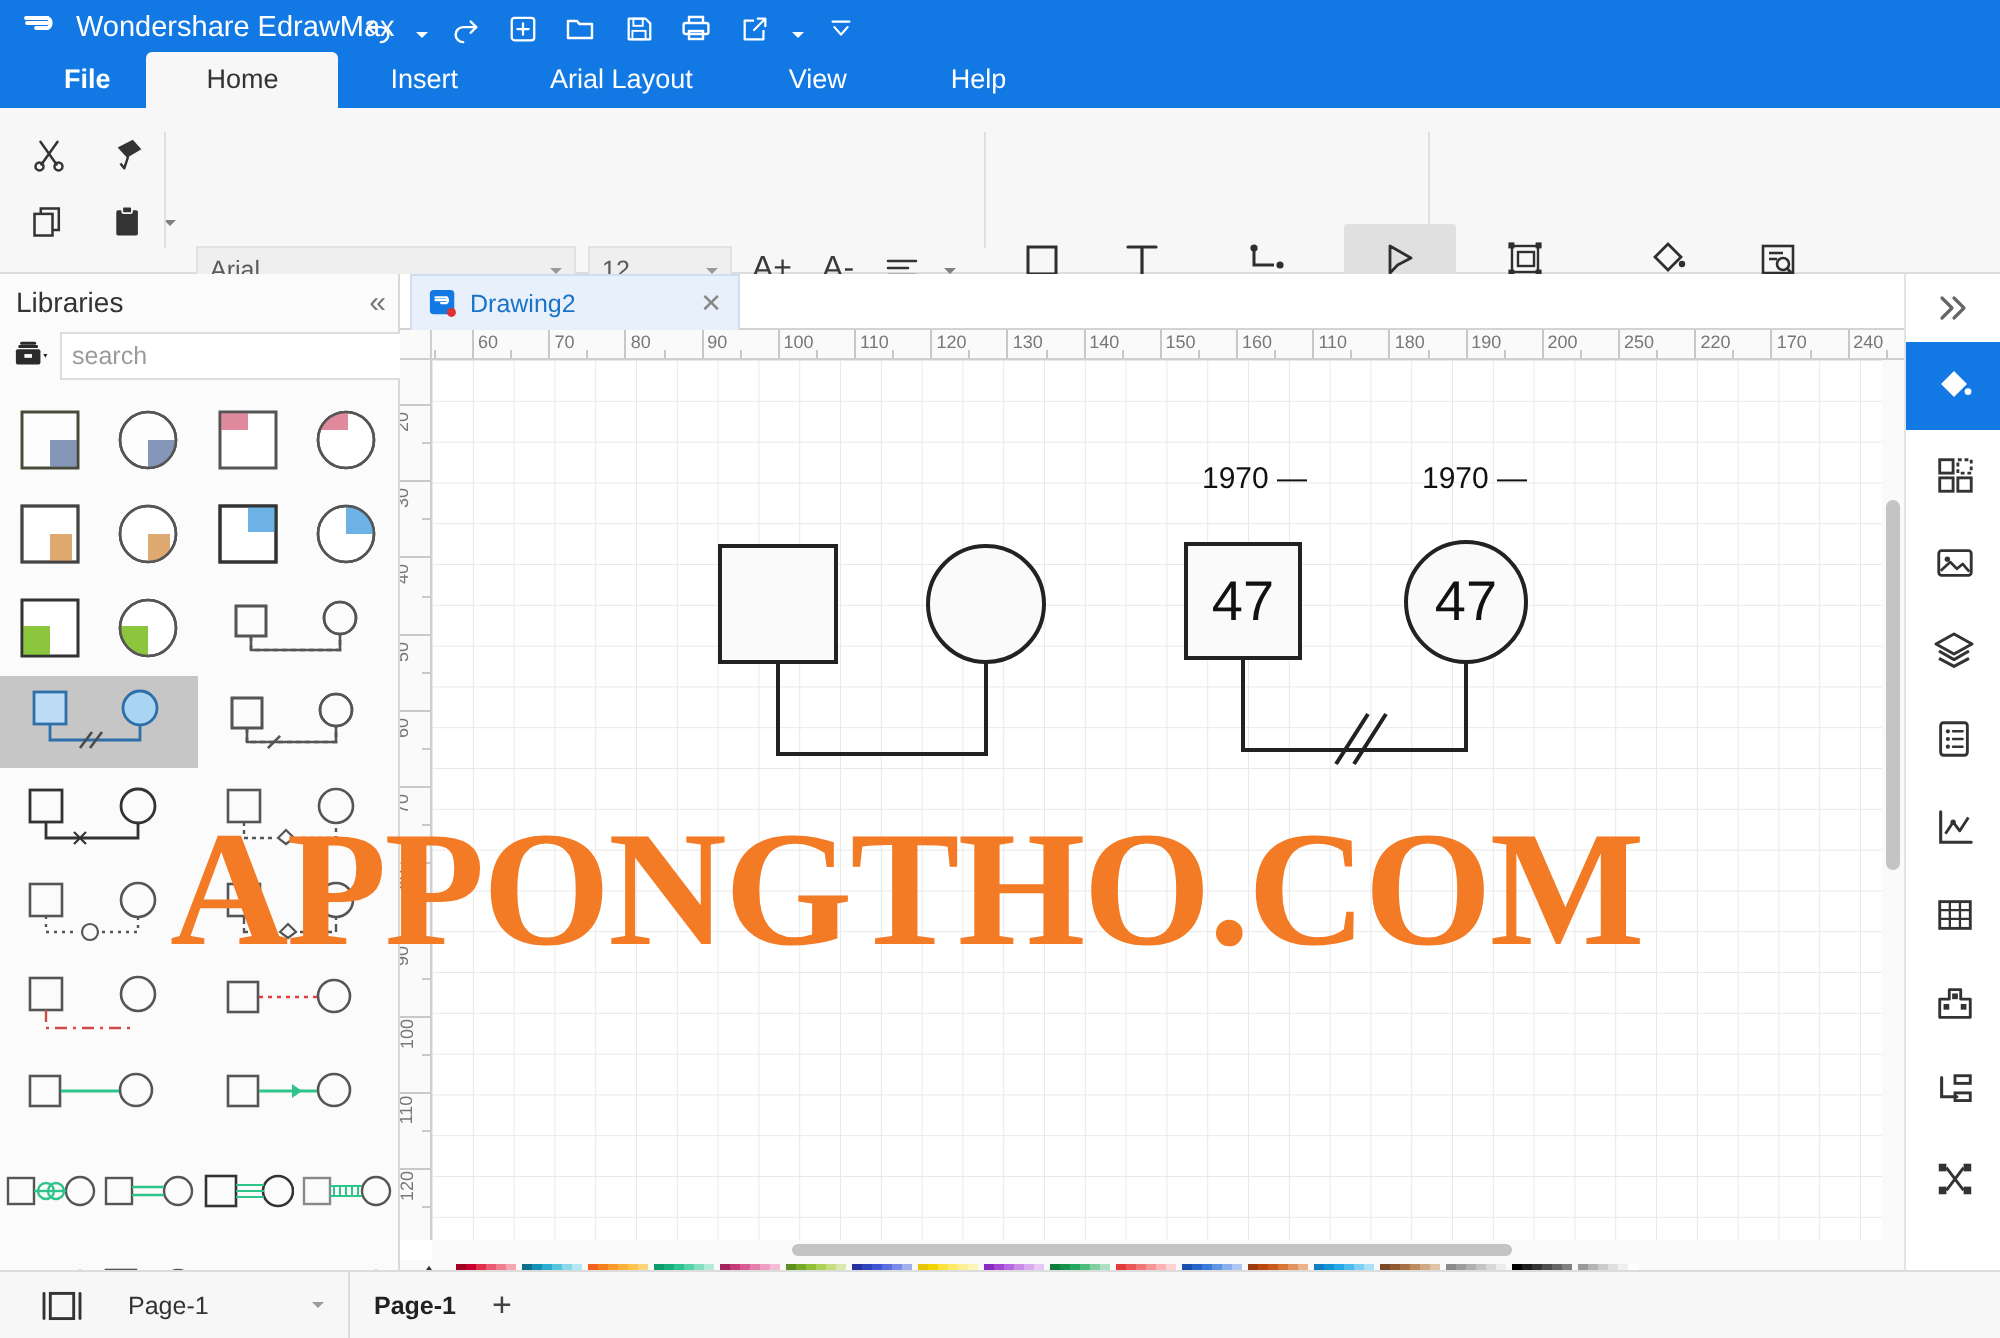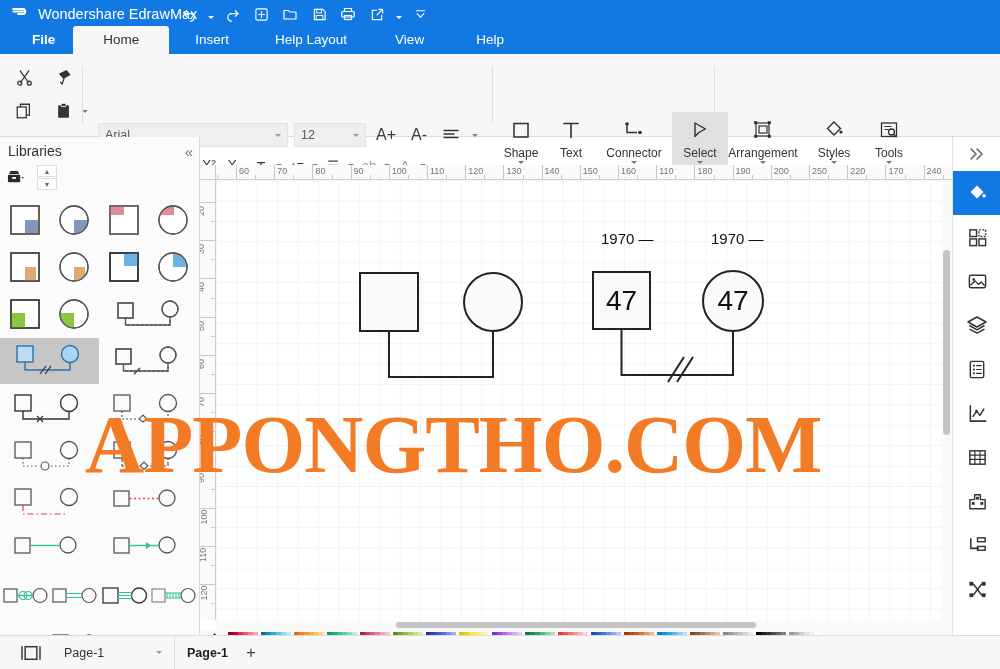--- a/index.html
+++ b/index.html
@@ -296,21 +296,21 @@
             <path d="M3.5 4 h9 M4.5 7 L8 11 L11.5 7" stroke="#fff" stroke-width="1.2" fill="none" stroke-linecap="round" stroke-linejoin="round"></path>
           </svg>
       </div>
     </div>
 
     <div class="menubar">
       <div style="width:14px"></div>
       <div class="menu-item file">File</div>
       <div class="menu-item active">Home</div>
       <div class="menu-item" style="padding:0 26px">Insert</div>
-      <div class="menu-item" style="padding:0 20px">Help Layout</div>
+      <div class="menu-item" style="padding:0 20px">Arial Layout</div>
       <div class="menu-item" style="padding:0 28px">View</div>
       <div class="menu-item" style="padding:0 24px">Help</div>
     </div>
   </div>
 
   <div class="ribbon">
     <div class="clip-col">
       <div class="clip-row">
         <div class="icon-btn">
           <svg width="19" height="19" viewBox="0 0 20 20">
@@ -474,20 +474,29 @@
     </div>
     <div class="lib-search-row">
       <span class="lib-folder">
         <svg width="19" height="17" viewBox="0 0 20 18">
             <rect x="2" y="6" width="13" height="8" rx="1" fill="#2b2b2b"></rect>
             <path d="M4 4.5 h9 M5 2.8 h7" stroke="#2b2b2b" stroke-width="1.6" stroke-linecap="round"></path>
             <rect x="6.5" y="8.5" width="4" height="2" fill="#fbfbfb"></rect>
             <path d="M16.5 8.5 l2.2 0 l-1.1 2 z" fill="#2b2b2b"></path>
           </svg>
       </span>
+      <div class="searchbox">
+        <input type="text" placeholder="search" style="">
+        <span>
+          <svg width="15" height="15" viewBox="0 0 16 16">
+              <circle cx="6.8" cy="6.8" r="4.6" stroke="#333" stroke-width="1.3" fill="none"></circle>
+              <path d="M10.3 10.3 L14.2 14.2" stroke="#333" stroke-width="1.5" stroke-linecap="round"></path>
+            </svg>
+        </span>
+      </div>
       <div class="spin">
         <div>▲</div>
         <div>▼</div>
       </div>
     </div>
 
     <div class="lib-grid">
 
       <div class="lib-row">
         <div class="lib-cell">
@@ -787,20 +796,33 @@
               <rect x="2" y="8" width="13" height="13" stroke="#555" stroke-width="1.2" fill="none"></rect>
               <circle cx="38" cy="14.5" r="7" stroke="#555" stroke-width="1.2" fill="none"></circle>
               <path d="M15 14.5 q2 -3 4 0 t4 0 t4 0 t4 0" stroke="#e04040" stroke-width="1.1" fill="none"></path>
             </svg>
         </div>
       </div>
 
     </div>
   </div>
 
+  <div class="tabbar">
+    <div class="doctab">
+      <span class="tab-ico">
+        <svg width="15" height="15" viewBox="0 0 16 16">
+            <rect x="1" y="1" width="13" height="13" rx="2" fill="#1279e4"></rect>
+            <path d="M4 5 h6 a2 2 0 0 1 0 3 h-3 M9.5 6.5 h-5.5" stroke="#fff" stroke-width="1.2" fill="none" stroke-linecap="round"></path>
+            <circle cx="12.5" cy="13" r="2.4" fill="#e03131"></circle>
+          </svg>
+      </span>
+      <span class="tab-name">Drawing2</span>
+      <span class="tab-close">✕</span>
+    </div>
+  </div>
 
   <div class="rl-corner"></div>
   <div class="ruler-h" id="rulerH">
       <div class="rtick" style="left: 20px;"></div>
       <div class="rtick minor" style="left: 39.1px;"></div>
       <div class="rlabel" style="left: 20px;">60</div>
       <div class="rtick" style="left: 58.2px;"></div>
       <div class="rtick minor" style="left: 77.3px;"></div>
       <div class="rlabel" style="left: 58.2px;">70</div>
       <div class="rtick" style="left: 96.4px;"></div>

